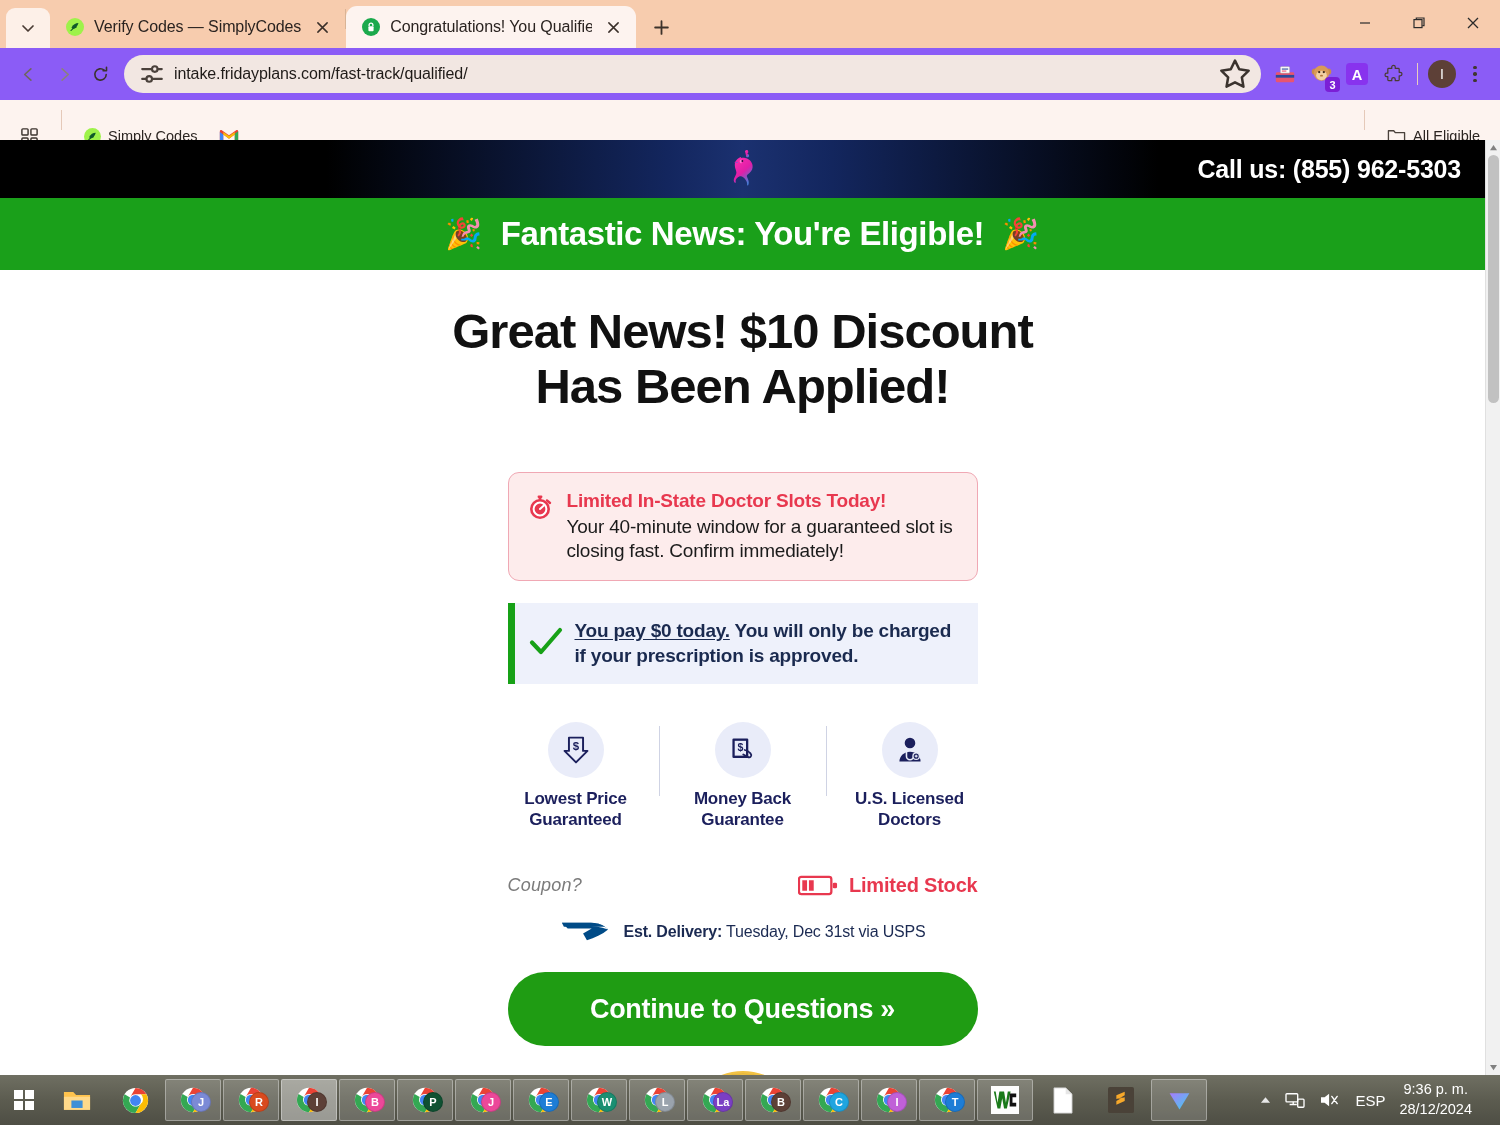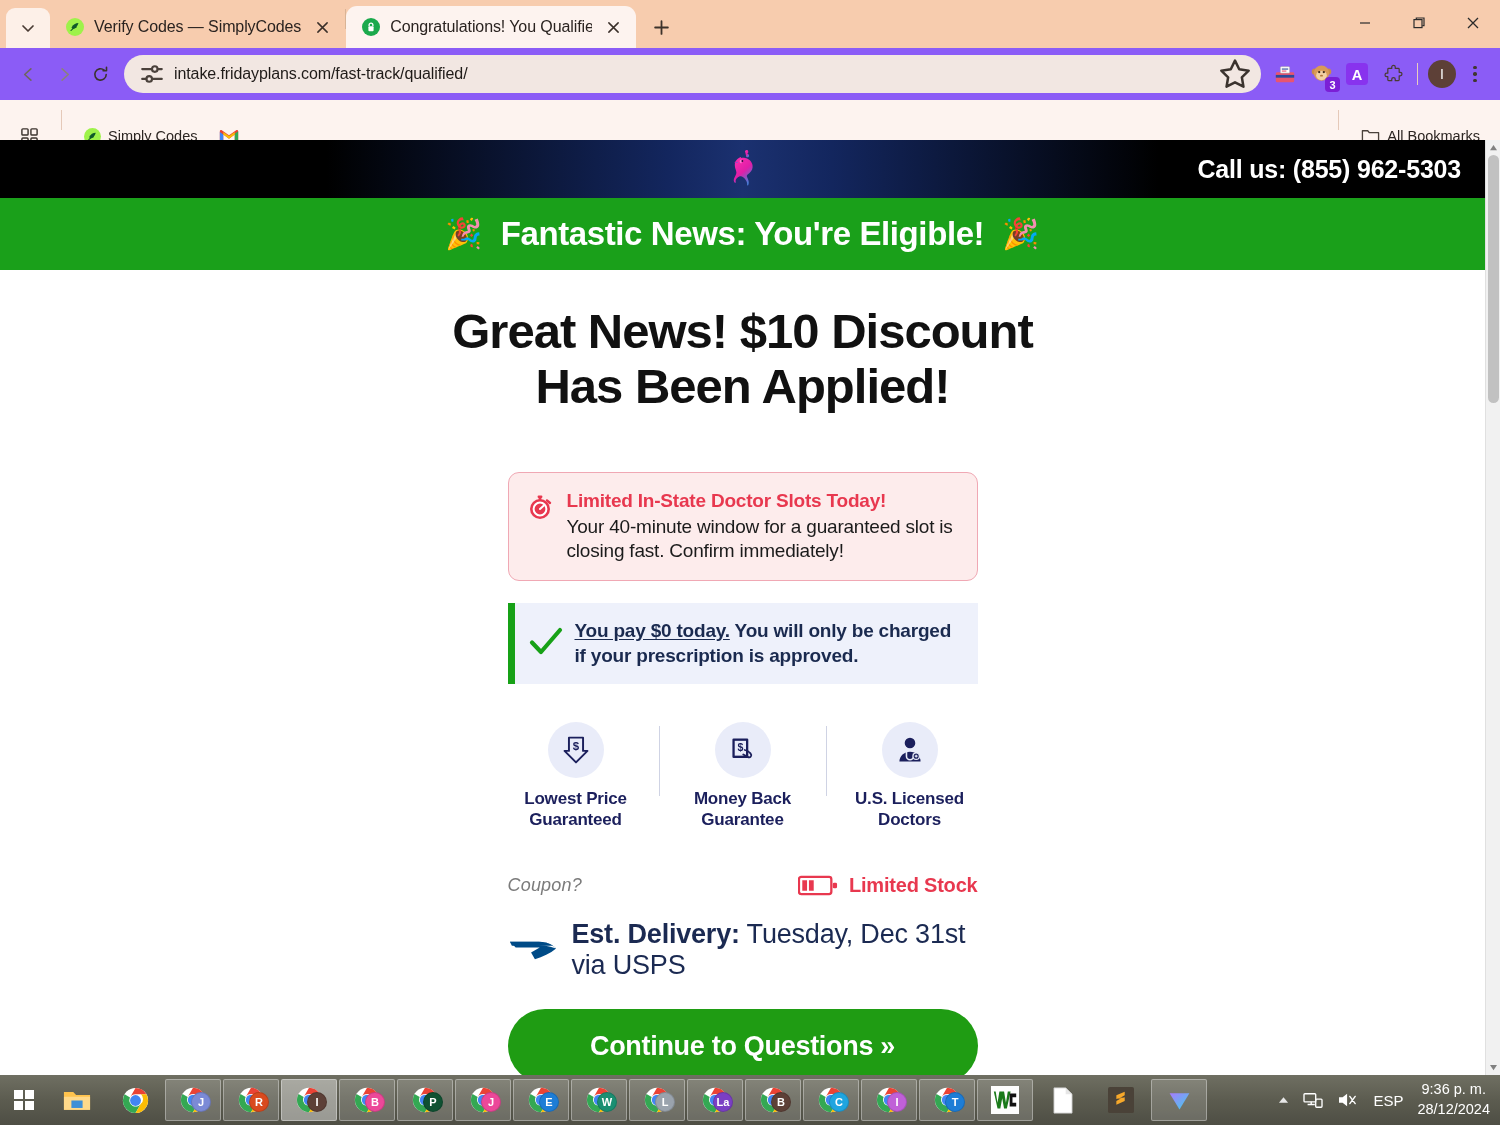--- a/index.html
+++ b/index.html
@@ -176,21 +176,21 @@
   .coupon-q {
     font-size: 18px; color:#7b7b7b; font-style: italic; letter-spacing: 0.2px;
   }
   .stock { display:flex; align-items:center; gap: 11px; }
   .stock .txt { color:#e8384f; font-size: 20px; font-weight:700; letter-spacing:-0.2px;}
 
   .delivery {
     width: 470px; margin: 22px auto 0; display:flex; align-items:center;
     justify-content:center; gap: 14px;
   }
-  .delivery .txt { font-size: 27px; color:#1b2a52; letter-spacing:-0.2px;}
+  .delivery .txt { font-size: 16px; color:#1b2a52; letter-spacing:-0.2px;}
   .delivery .txt b { font-weight: 700; }
 
   .cta {
     display:block; width: 470px; margin: 28px auto 0; height: 74px;
     background: #1f9c13; border: none; border-radius: 40px; color:#fff;
     font-size: 27px; font-weight: 800; letter-spacing:-0.3px; cursor:pointer;
     font-family: "Liberation Sans", sans-serif;
   }
 
   .seal-wrap { display:flex; justify-content:center; margin-top: 20px; }
@@ -237,21 +237,21 @@
   }
   .tb-app.boxed.act { background: rgba(255,255,255,0.42); }
   .chrome-badge {
     position:absolute; right: 9px; bottom: 8px; width: 20px; height:20px;
     border-radius:50%; color:#fff; font-size: 11px; font-weight:700;
     display:flex; align-items:center; justify-content:center;
     border: 1px solid rgba(0,0,0,0.15);
   }
   .tray {
     margin-left:auto; display:flex; align-items:center; gap: 14px;
-    padding-right: 10px; color:#fff;
+    padding-right: 28px; color:#fff;
   }
   .tray-icn { cursor:pointer; display:flex; align-items:center; }
   .tray-lang { font-size: 15px; }
   .clock { font-size: 14.5px; line-height:1.35; text-align:center; cursor:pointer; }
 </style>
 </head>
 <body>
 
 <div class="browser">
 
@@ -429,21 +429,21 @@
       <span></span>
     </span>
     <span class="bm-right">
       <span class="bm-sep"></span>
       <span class="bm-item">
         <span style="display:flex;">
           <svg viewBox="0 0 20 16" width="19" height="16">
               <path d="M1.5 13.5v-11h5.6l1.6 2h9.8v9z" fill="none" stroke="#4a413b" stroke-width="1.4" stroke-linejoin="round"></path>
             </svg>
         </span>
-        <span>All Bookmarks</span>
+        <span>All Eligible</span>
       </span>
     </span>
   </div>
 
   <div class="viewport">
     <div class="page">
 
       <div class="site-header">
         <span style="display:flex;">
           <svg class="logo-rooster" viewBox="0 0 40 44">

